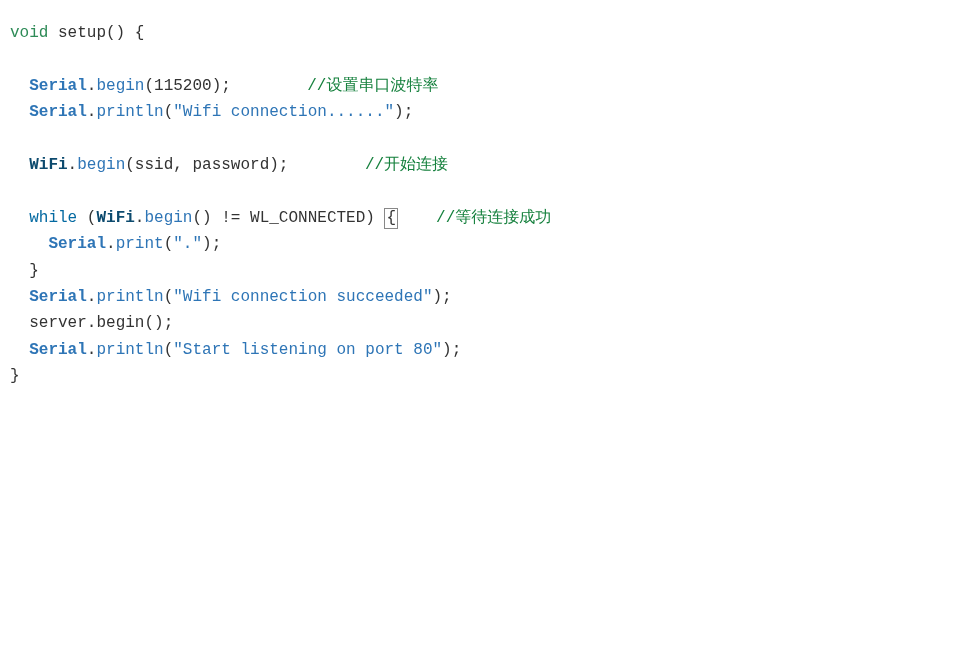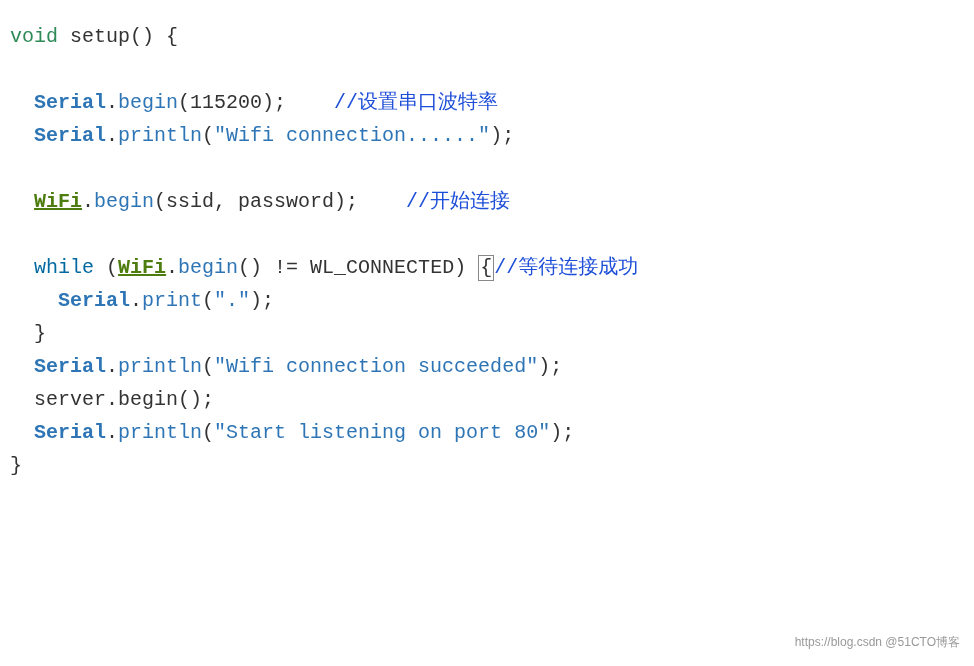--- a/index.html
+++ b/index.html
@@ -23,34 +23,34 @@
       padding: 20px 10px 20px 10px;
       width: 974px;
       min-height: 666px;
       position: relative;
     }
 
     .code-line {
       display: block;
       white-space: pre;
       font-family: 'Courier New', Courier, monospace;
-      font-size: 20px;
+      font-size: 16px;
       line-height: 1.65;
       color: #333;
     }
 
     .kw-void { color: #2e8b57; font-weight: normal; }
     .kw-serial { color: #2e75b6; font-weight: bold; }
     .kw-method { color: #2e75b6; font-weight: normal; }
     .kw-delay { color: #333333; }
-    .kw-wifi { color: #4d7c0f; font-weight: bold; text-decoration: underline; }
+    .kw-wifi { color: #0c4a6e; font-weight: bold; }
     .kw-while { color: #0369a1; }
     .kw-server { color: #333333; }
     .str { color: #2e75b6; }
-    .comment { color: #1d4ed8; }
+    .comment { color: #15803d; margin-left: 38px; }
     .brace-highlight {
       display: inline-block;
       border: 1.5px solid #888;
       padding: 0 1px;
       line-height: 1.2;
     }
 
     .watermark {
       position: absolute;
       bottom: 14px;
@@ -90,14 +90,13 @@
 
   <span class="code-line">  <span class="kw-serial">Serial</span><span>.</span><span class="kw-method">println</span><span>(</span><span class="str">"Wifi connection succeeded"</span><span>);</span></span>
 
   <span class="code-line">  <span class="kw-server">server</span><span>.</span><span class="kw-delay">begin</span><span>();</span></span>
 
   <span class="code-line">  <span class="kw-serial">Serial</span><span>.</span><span class="kw-method">println</span><span>(</span><span class="str">"Start listening on port 80"</span><span>);</span></span>
 
 
   <span class="code-line"><span>}</span></span>
 
-  <div class="watermark">https://blog.csdn @51CTO博客</div>
 </div>
 
 </body></html>

